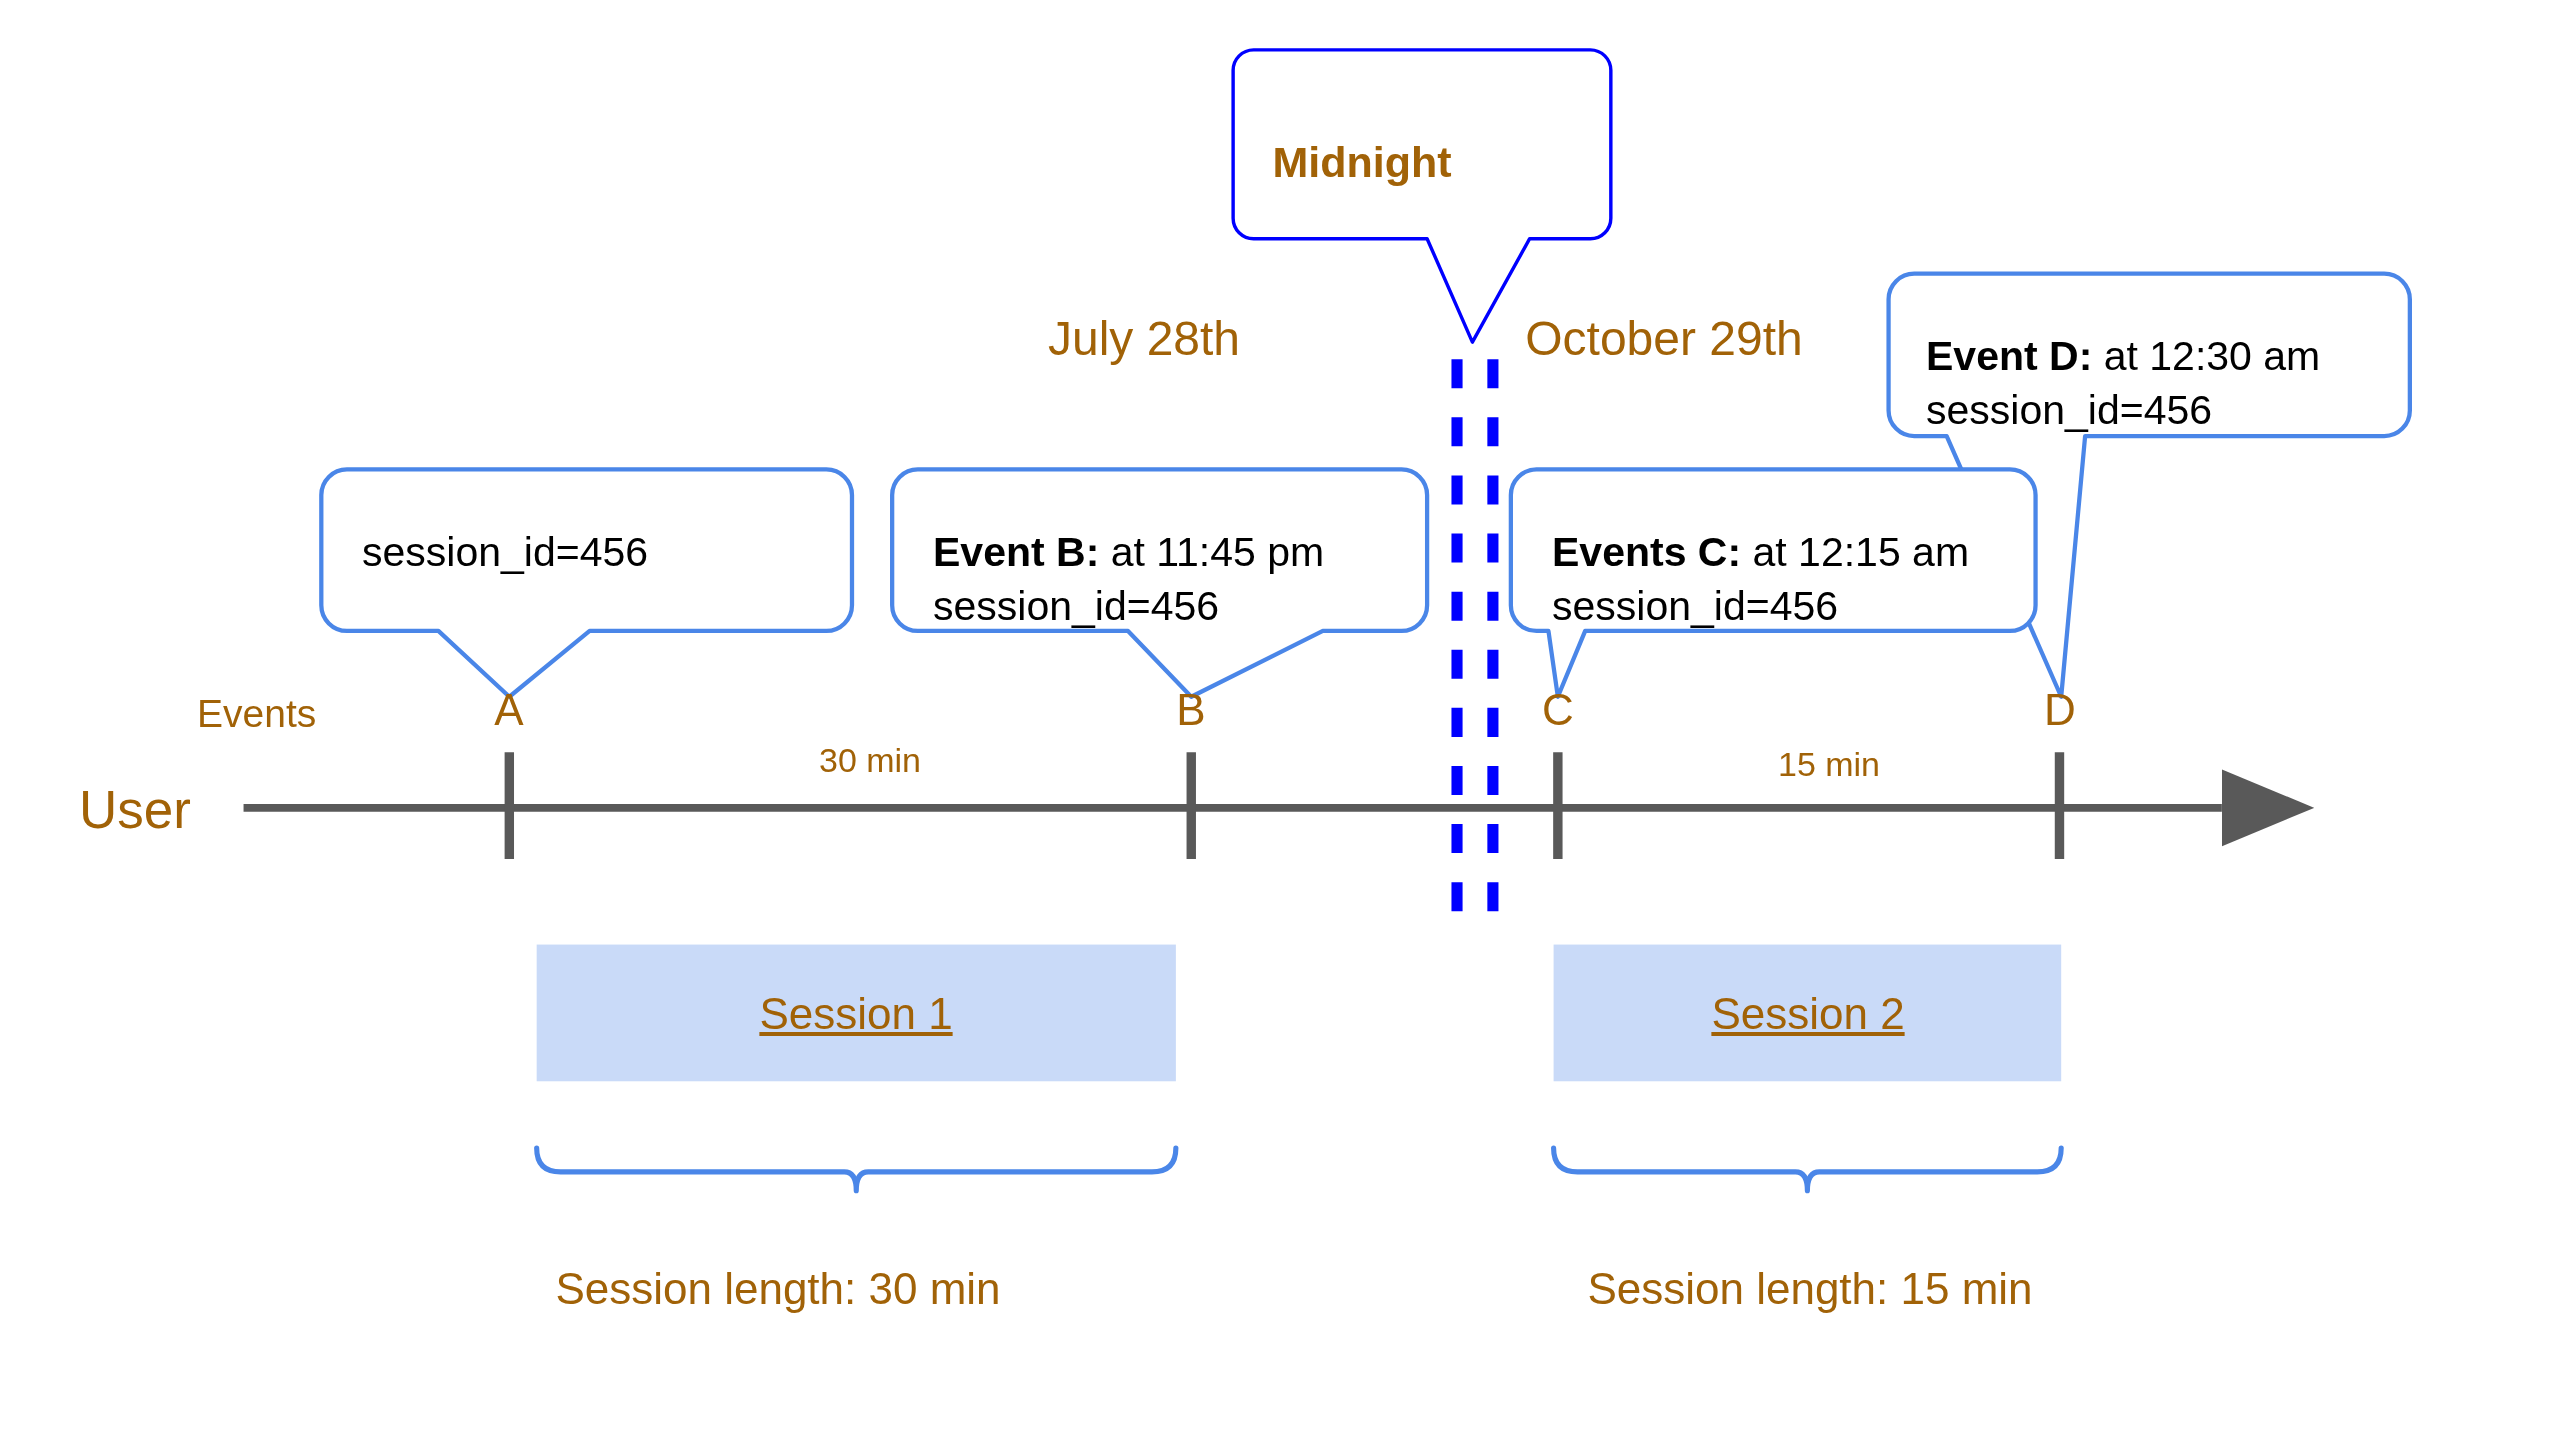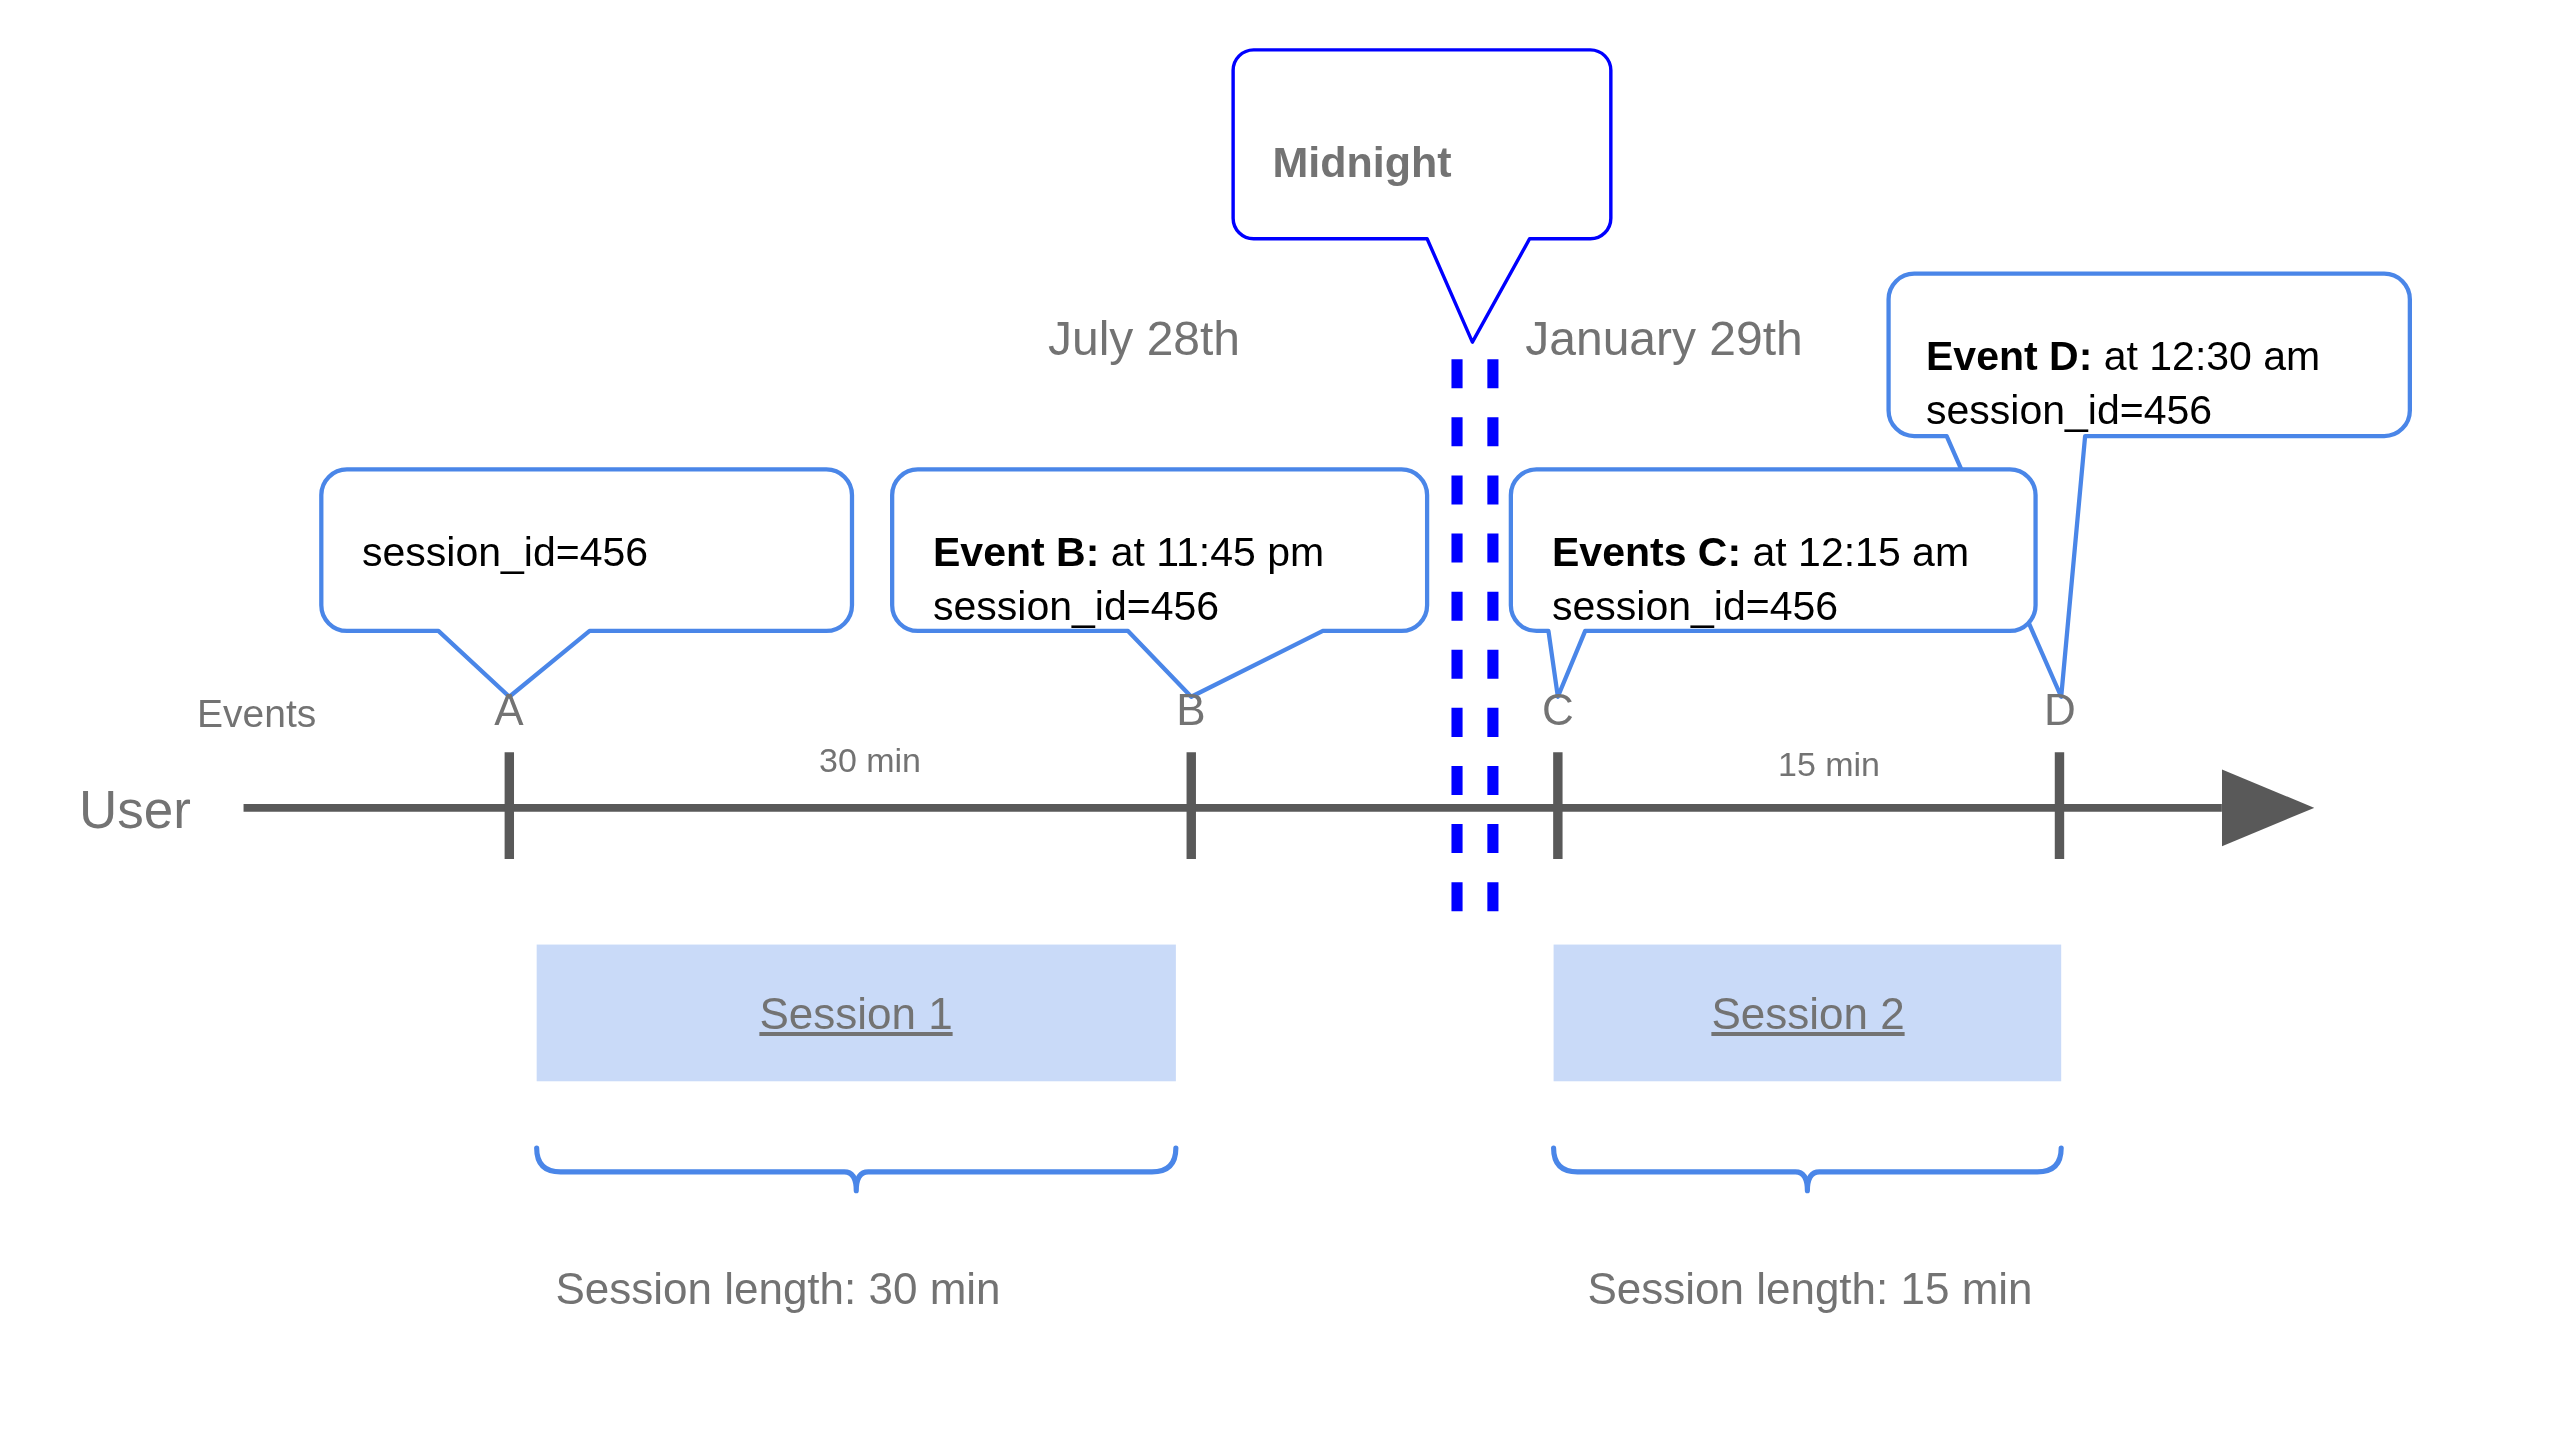--- a/index.html
+++ b/index.html
@@ -23,21 +23,21 @@
     position: absolute;
     left: 0;
     top: 0;
     width: 2550px;
     height: 1455px;
   }
   .lbl {
     position: absolute;
     white-space: nowrap;
     line-height: 1.18;
-    color: #737373;
+    color: #a16207;
   }
   .lbl.center {
     transform: translateX(-50%);
     text-align: center;
   }
   
   .t-user      { font-size: 53px; }
   .t-events    { font-size: 39px; }
   .t-tick      { font-size: 44px; }
   .t-date      { font-size: 48px; }
@@ -176,21 +176,21 @@
                q0,-22 14,-22
                L2384,1371
                q28,0 28,-28" fill="none" stroke="#4a86e8" stroke-width="6" stroke-linecap="round" stroke-linejoin="round"></path>
     </g>
 
   </svg>
 
   <div class="lbl t-midnight center" style="left:1362px; top:137px;">Midnight</div>
 
   <div class="lbl t-date center" style="left:1144px; top:311px;">July 28th</div>
-  <div class="lbl t-date center" style="left:1664px; top:311px;">January 29th</div>
+  <div class="lbl t-date center" style="left:1664px; top:311px;">October 29th</div>
 
   <div class="callout-text t-callout" style="left:362px; top:501px;">
     <div>session_id=456</div>
   </div>
 
   <div class="callout-text t-callout" style="left:933px; top:501px;">
     <div><b>Event B:</b><span> at 11:45 pm</span></div>
     <div>session_id=456</div>
   </div>
 

